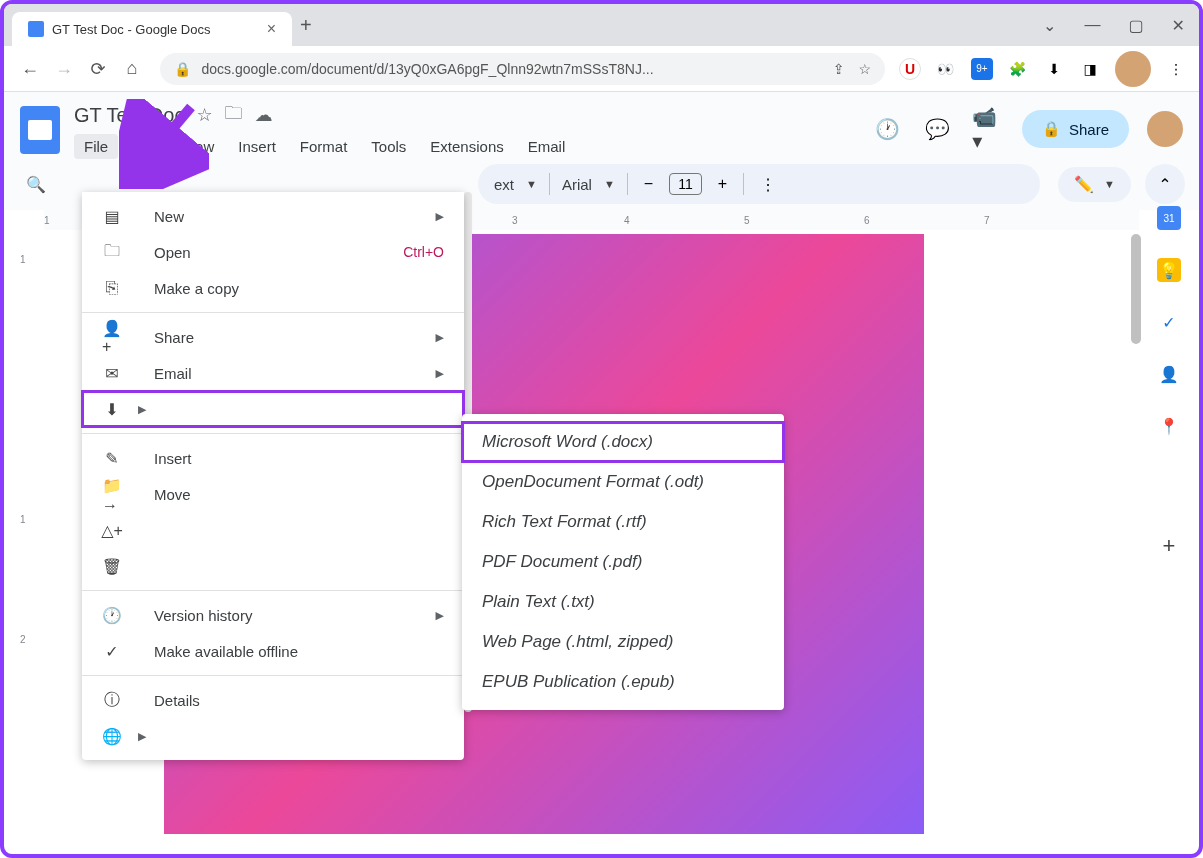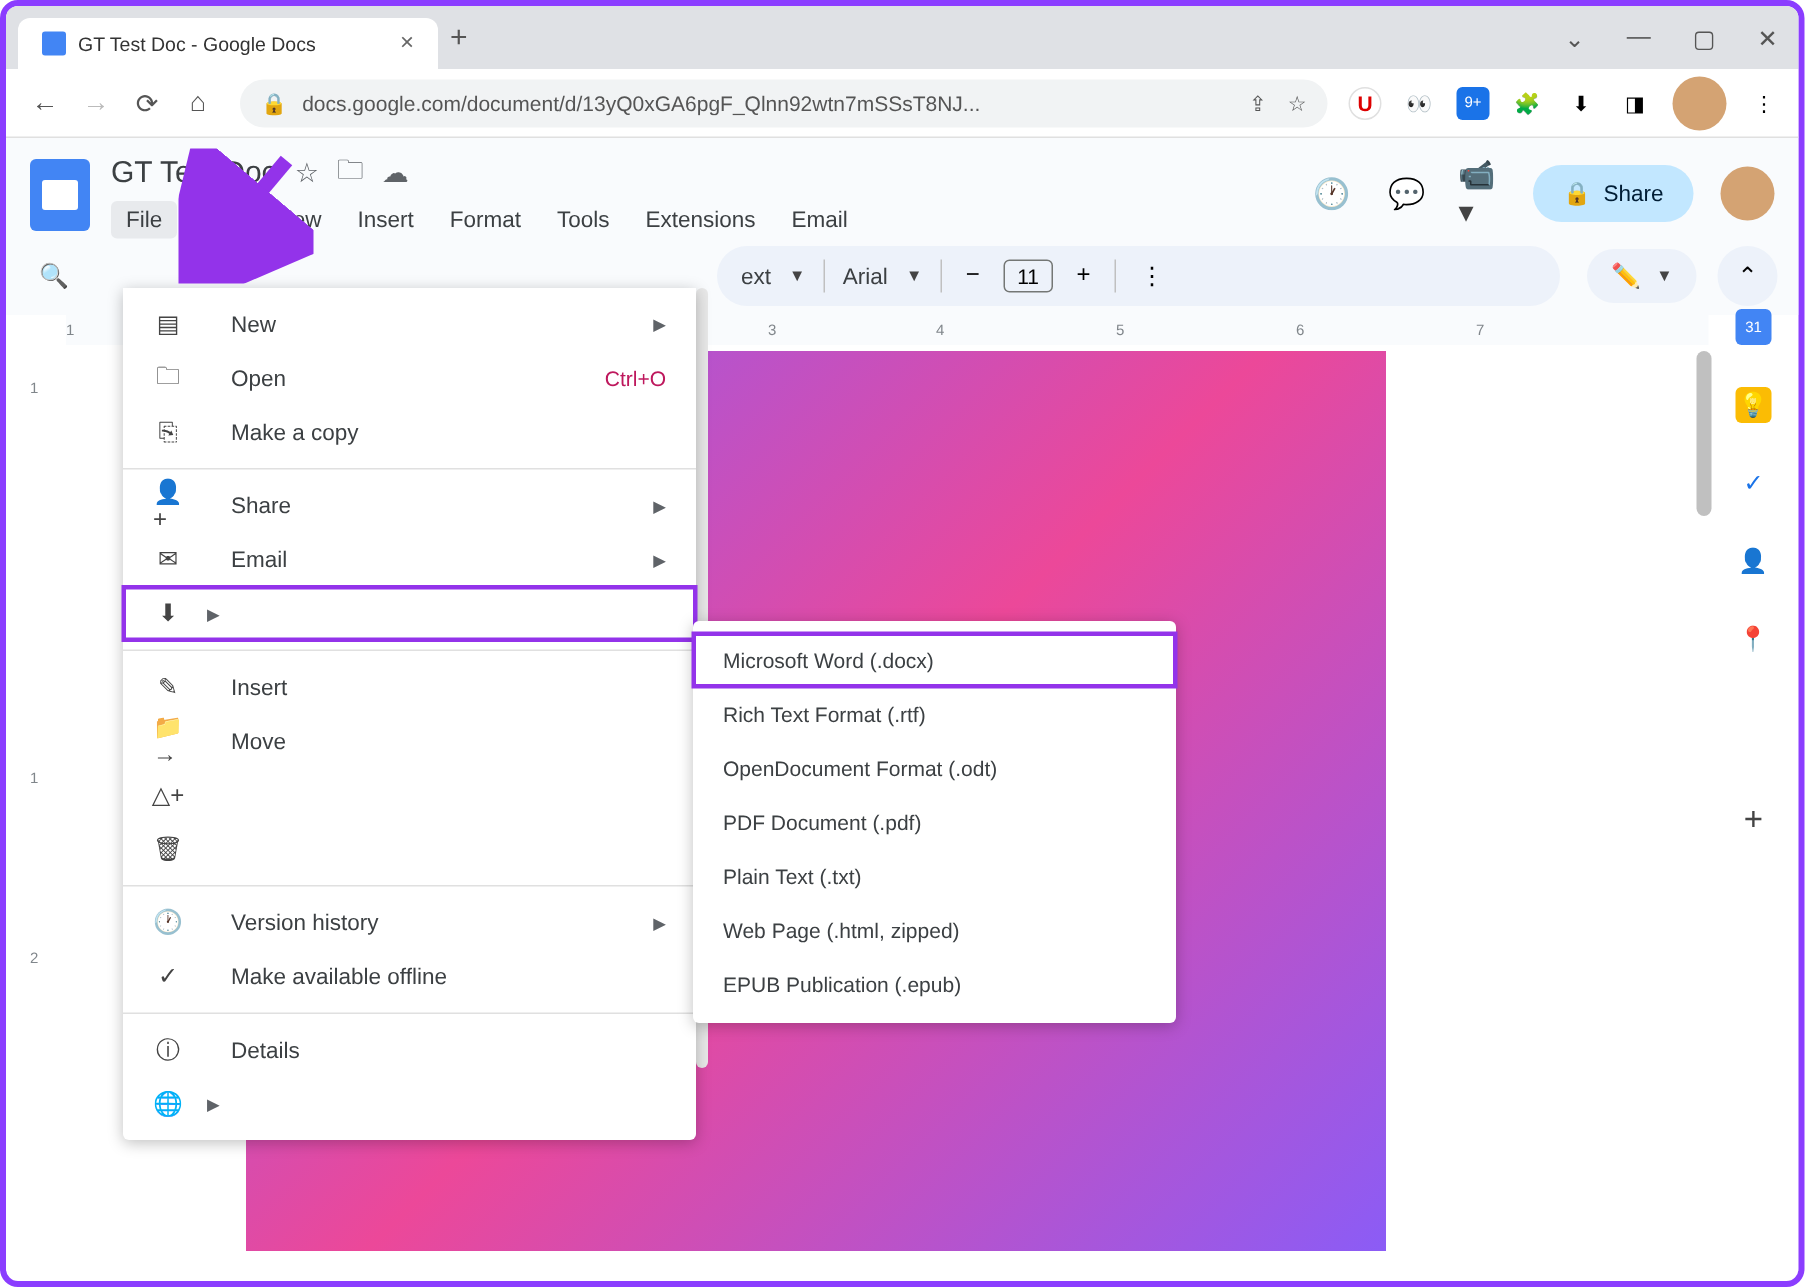--- a/index.html
+++ b/index.html
@@ -49,21 +49,21 @@
 .document-bg{position:absolute;top:230px;left:160px;width:760px;height:600px;background:linear-gradient(135deg,#8b5cf6 0%,#ec4899 50%,#8b5cf6 100%);}
 .file-menu{position:absolute;top:188px;left:78px;width:382px;background:#fff;box-shadow:0 2px 10px rgba(0,0,0,0.25);border-radius:0 0 4px 4px;z-index:100;padding:6px 0;}
 .menu-row{display:flex;align-items:center;padding:8px 20px;font-size:15px;color:#3c4043;cursor:pointer;gap:16px;position:relative;}
 .menu-icon{width:20px;height:20px;display:flex;align-items:center;justify-content:center;color:#444;font-size:16px;}
 .menu-label{flex:1;margin-left:16px;}
 .menu-shortcut{color:#be185d;font-size:14px;}
 .menu-arrow{color:#5f6368;font-size:11px;}
 .menu-divider{height:1px;background:#e0e0e0;margin:6px 0;}
 .menu-row.highlighted{outline:3px solid #9333ea;outline-offset:-2px;}
 .submenu{position:absolute;top:410px;left:458px;width:322px;background:#fff;box-shadow:0 2px 10px rgba(0,0,0,0.25);border-radius:4px;z-index:101;padding:8px 0;}
-.sub-row{padding:10px 20px;font-size:14px;color:#3c4043;cursor:pointer;}
+.sub-row{padding:10px 20px;font-size:17px;color:#3c4043;cursor:pointer;font-style:italic;}
 .sub-row.highlighted{outline:3px solid #9333ea;outline-offset:-2px;}
 .annotation-arrow{position:absolute;top:95px;left:115px;z-index:200;width:90px;height:90px;}
 .side-panel{position:absolute;right:8px;top:196px;width:44px;display:flex;flex-direction:column;gap:28px;align-items:center;padding-top:6px;}
 .side-icon{width:24px;height:24px;cursor:pointer;display:flex;align-items:center;justify-content:center;border-radius:4px;}
 .scroll-thumb{position:absolute;right:58px;top:230px;width:10px;height:110px;background:#c0c0c0;border-radius:5px;}
 .menu-scroll{position:absolute;top:188px;left:460px;width:8px;height:520px;background:#e8e8e8;border-radius:4px;z-index:99;}
 .vruler{position:absolute;left:16px;top:230px;width:20px;height:560px;font-size:10px;color:#80868b;}
 .vruler-mark{position:absolute;transform:rotate(0deg);}
 </style>
 </head>
@@ -255,22 +255,22 @@
   <div class="menu-row">
       <span class="menu-icon">🌐</span>
       <span class="menu-arrow">▶</span>
     </div>
 </div>
 
 <div class="menu-scroll"></div>
 
 <div class="submenu">
   <div class="sub-row highlighted">Microsoft Word (.docx)</div>
+  <div class="sub-row">OpenDocument Format (.odt)</div>
   <div class="sub-row">Rich Text Format (.rtf)</div>
-  <div class="sub-row">OpenDocument Format (.odt)</div>
   <div class="sub-row">PDF Document (.pdf)</div>
   <div class="sub-row">Plain Text (.txt)</div>
   <div class="sub-row">Web Page (.html, zipped)</div>
   <div class="sub-row">EPUB Publication (.epub)</div>
 </div>
 
 <div class="side-panel">
   <div class="side-icon" style="background:#4285f4;color:#fff;font-size:10px;">31</div>
   <div class="side-icon" style="background:#fbbc04;">💡</div>
   <div class="side-icon" style="color:#1a73e8;">✓</div>

